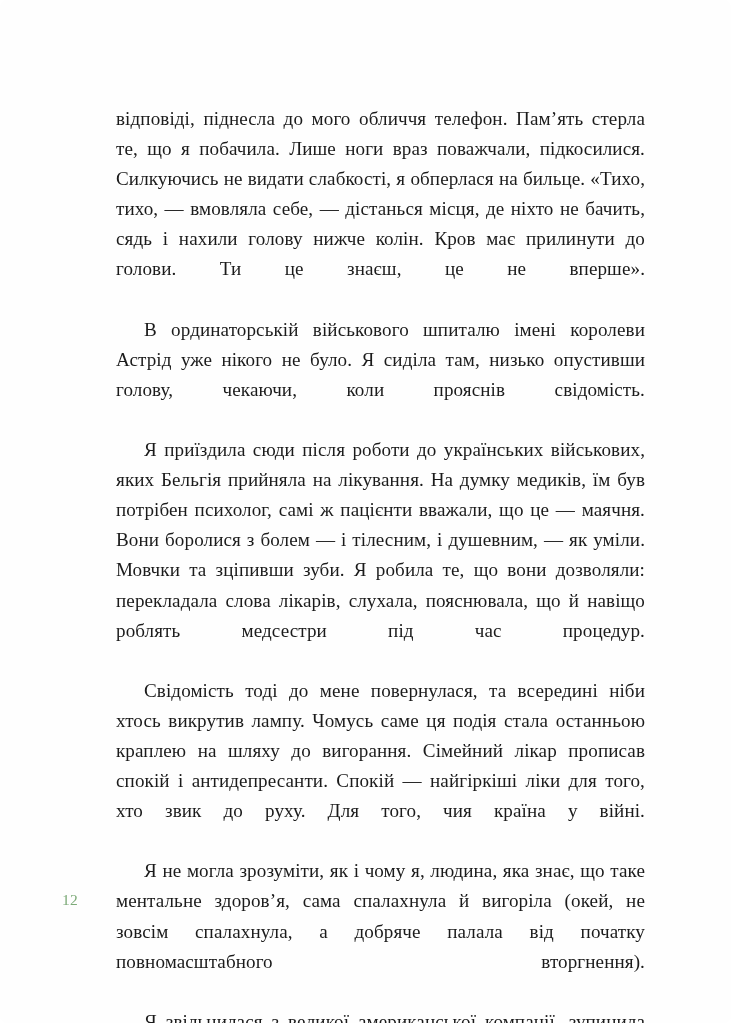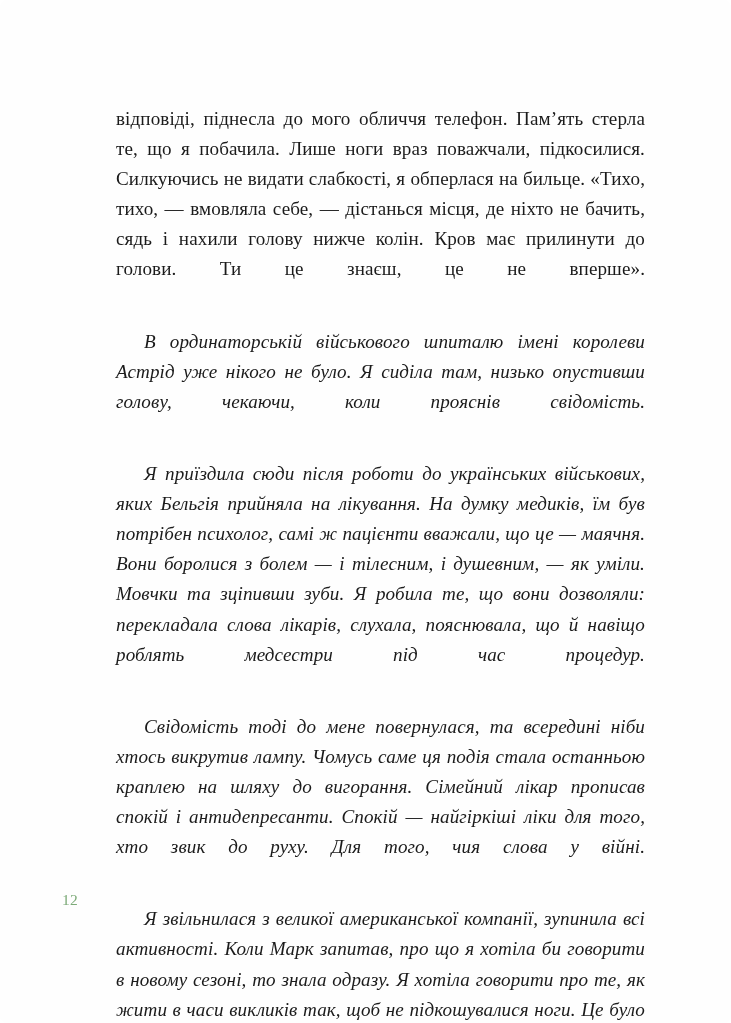--- a/index.html
+++ b/index.html
@@ -38,22 +38,21 @@
     text-align: justify;
     text-justify: inter-word;
     letter-spacing: 0.005em;
     word-spacing: 0.005em;
     color: #1b1b1b;
     hyphens: manual;
     -webkit-hyphens: manual;
   }
 
   .para + .para {
-    margin-top: 12px;
-    font-style: italic;
+    margin-top: 0;
   }
 
   .para .indent {
     display: inline-block;
     width: 28px;
   }
 
   
   .para::after {
     content: "";
@@ -89,23 +88,26 @@
 
     <p class="para">
       <span class="indent"></span><span>В ординаторській військового шпиталю імені королеви Астрід уже нікого не було. Я сиділа там, низько опустивши голову, чекаючи, коли прояснів свідомість.</span>
     </p>
 
     <p class="para">
       <span class="indent"></span><span>Я приїздила сюди після роботи до українських військових, яких Бельгія прийняла на лікування. На думку медиків, їм був потрібен психолог, самі ж пацієнти вважали, що це — маячня. Вони боролися з болем — і тілесним, і душевним, — як уміли. Мовчки та зціпивши зуби. Я робила те, що вони дозволяли: перекладала слова лікарів, слухала, пояснювала, що й навіщо роблять медсестри під час процедур.</span>
     </p>
 
     <p class="para">
-      <span class="indent"></span><span>Свідомість тоді до мене повернулася, та всередині ніби хтось викрутив лампу. Чомусь саме ця подія стала останньою краплею на шляху до вигорання. Сімейний лікар прописав спокій і антидепресанти. Спокій — найгіркіші ліки для того, хто звик до руху. Для того, чия слова у війні.</span>
+      <span class="indent"></span><span>Свідомість тоді до мене повернулася, та всередині ніби хтось викрутив лампу. Чомусь саме ця подія стала останньою краплею на шляху до вигорання. Сімейний лікар прописав спокій і антидепресанти. Спокій — найгіркіші ліки для того, хто звик до руху. Для того, чия країна у війні.</span>
     </p>
 
+    <p class="para">
+      <span class="indent"></span><span>Я не могла зрозуміти, як і чому я, людина, яка знає, що таке ментальне здоров’я, сама спалахнула й вигоріла (окей, не зовсім спалахнула, а добряче палала від початку повномасштабного вторгнення).</span>
+    </p>
 
     <p class="para last-flush">
       <span class="indent"></span><span>Я звільнилася з великої американської компанії, зупинила всі активності. Коли Марк запитав, про що я хотіла би говорити в новому сезоні, то знала одразу. Я хотіла говорити про те, як жити в часи викликів так, щоб не підкошувалися ноги. Це було потрібно мені, цього потребувала країна, яку я люблю.</span>
     </p>
 
   </div>
 
   <div class="folio">12</div>
 
 </div>

